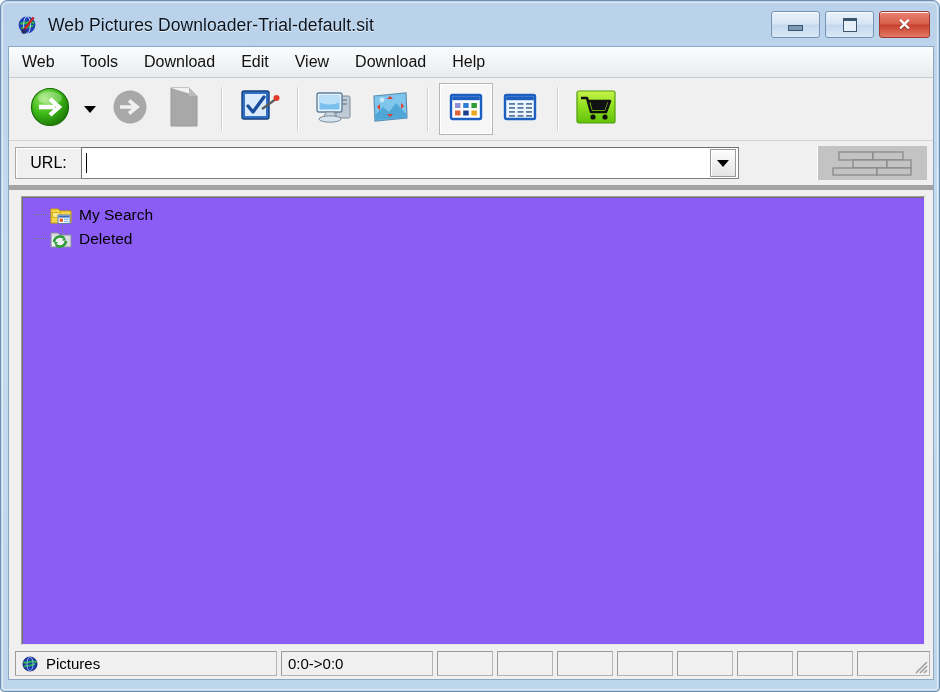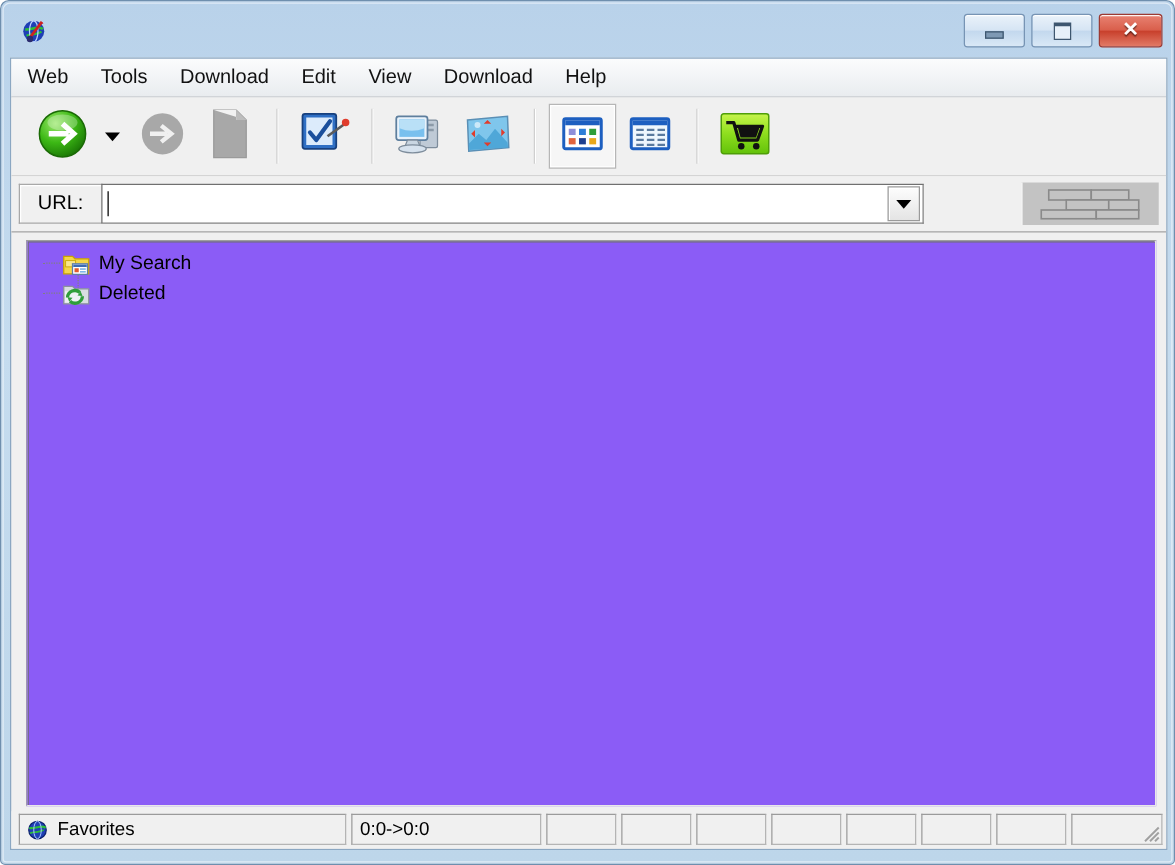--- a/index.html
+++ b/index.html
@@ -124,21 +124,21 @@
     border-left: 6px solid transparent; border-right: 6px solid transparent;
     border-top: 7px solid #000;
   }
 
   
   #urlbar-row {
     height: 44px; flex: 0 0 auto;
     background: #f0f0f0;
     display: flex; align-items: center;
     padding: 0 6px;
-    border-bottom: 1px solid #a3a3a3;
+    border-bottom: 5px solid #a3a3a3;
     position: relative;
   }
   #url-label-box {
     height: 32px; min-width: 66px;
     background: #f0f0f0;
     border: 1px solid #a8a8a8;
     border-right: none;
     display: flex; align-items: center; justify-content: center;
     font-size: 16px; color: #000;
     box-shadow: inset 1px 1px 0 #ffffff;
@@ -244,20 +244,21 @@
       <svg width="22" height="22" viewBox="0 0 22 22">
         <circle cx="10" cy="11" r="8.4" fill="#1f3fb5"></circle>
         <path d="M3.2 9.5c3 .4 5.4-.6 8-1.1 2.2-.4 4.2-.2 6.1.7" stroke="#2bbf3a" stroke-width="2.1" fill="none"></path>
         <path d="M4.2 14.6c2.6-1.3 4.7-1 7-1.4 1.8-.3 3.6-.9 5-1.9" stroke="#2bbf3a" stroke-width="1.7" fill="none"></path>
         <ellipse cx="10" cy="11" rx="3.4" ry="8.4" fill="none" stroke="#b9d3ff" stroke-width="1"></ellipse>
         <path d="M16.5 3.5 L5.5 18" stroke="#cf2020" stroke-width="2.2"></path>
         <path d="M16.2 3.2 l1.6 1.6 -3.3 .6 z" fill="#cf2020"></path>
         <circle cx="7" cy="17.2" r="2.6" fill="#2b2b6e"></circle>
       </svg>
     </span>
+    <span id="title-text">Web Pictures Downloader-Trial-default.sit</span>
 
     <div id="window-buttons">
       <div class="winbtn">
         <div class="min-glyph"></div>
       </div>
       <div class="winbtn">
         <div class="max-glyph"></div>
       </div>
       <div class="winbtn close">
         <span class="close-glyph">✕</span>
@@ -488,21 +489,21 @@
     <div id="statusbar">
       <div class="status-pane" id="status-main">
         <span id="globe-icon">
           <svg width="16" height="16" viewBox="0 0 16 16">
             <circle cx="8" cy="8" r="7" fill="#1f3fb5" stroke="#0d2270" stroke-width="1"></circle>
             <path d="M1.4 6.4 c3 .6 5 -.4 7.4 -.8 2 -.4 4 -.2 5.8 .5" stroke="#2bbf3a" stroke-width="1.8" fill="none"></path>
             <path d="M2 10.6 c2.4 -1 4.2 -.7 6.2 -1.1 1.6 -.3 3.2 -.8 4.6 -1.5" stroke="#2bbf3a" stroke-width="1.5" fill="none"></path>
             <ellipse cx="8" cy="8" rx="3" ry="7" fill="none" stroke="#a9c6ff" stroke-width=".8"></ellipse>
           </svg>
         </span>
-        <span>Favorites</span>
+        <span>Pictures</span>
       </div>
       <div class="status-pane" id="status-ratio">0:0-&gt;0:0</div>
       <div class="status-pane status-small"></div>
       <div class="status-pane status-small"></div>
       <div class="status-pane status-small"></div>
       <div class="status-pane status-small"></div>
       <div class="status-pane status-small"></div>
       <div class="status-pane status-small"></div>
       <div class="status-pane status-small"></div>
       <div class="status-pane" id="status-last">

